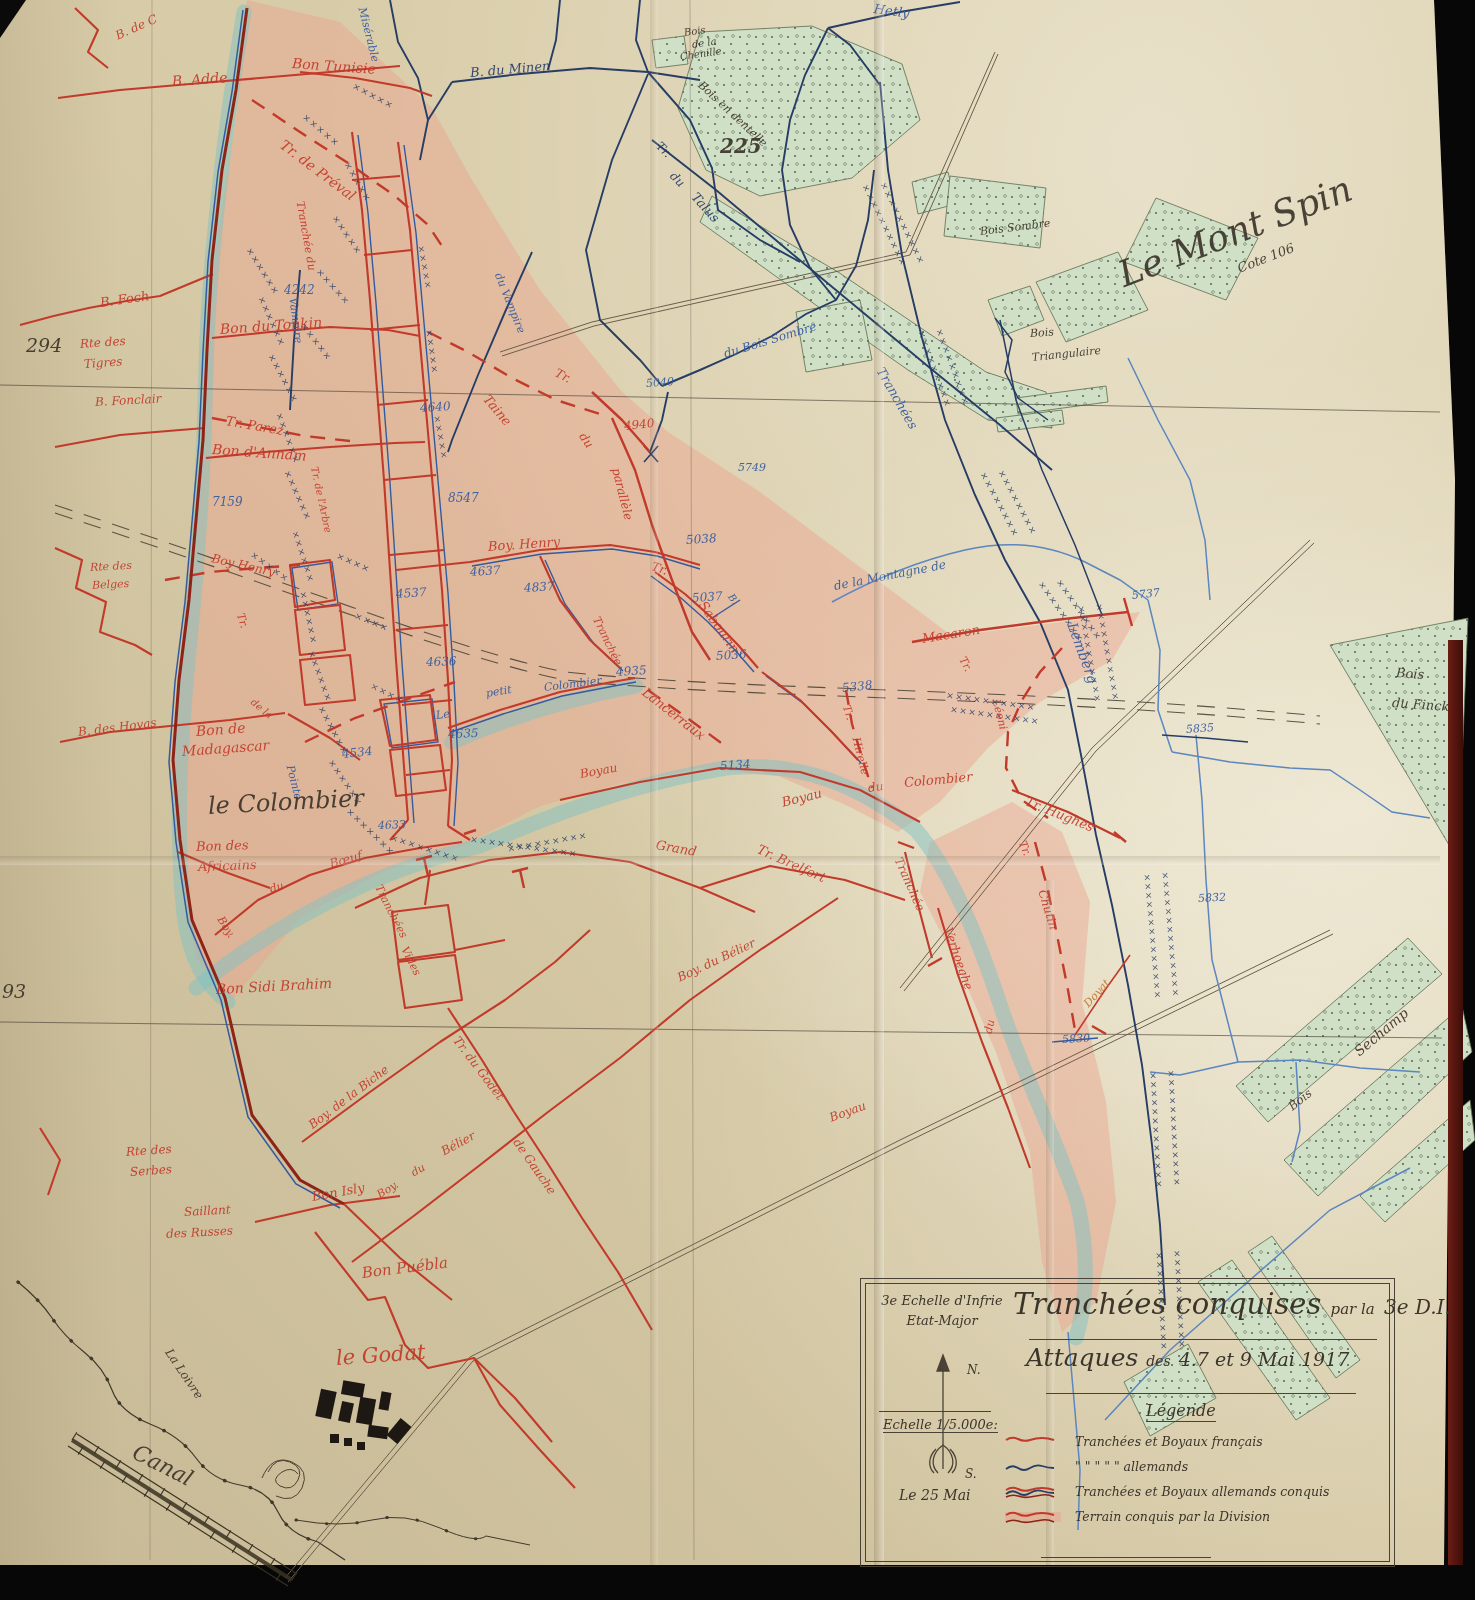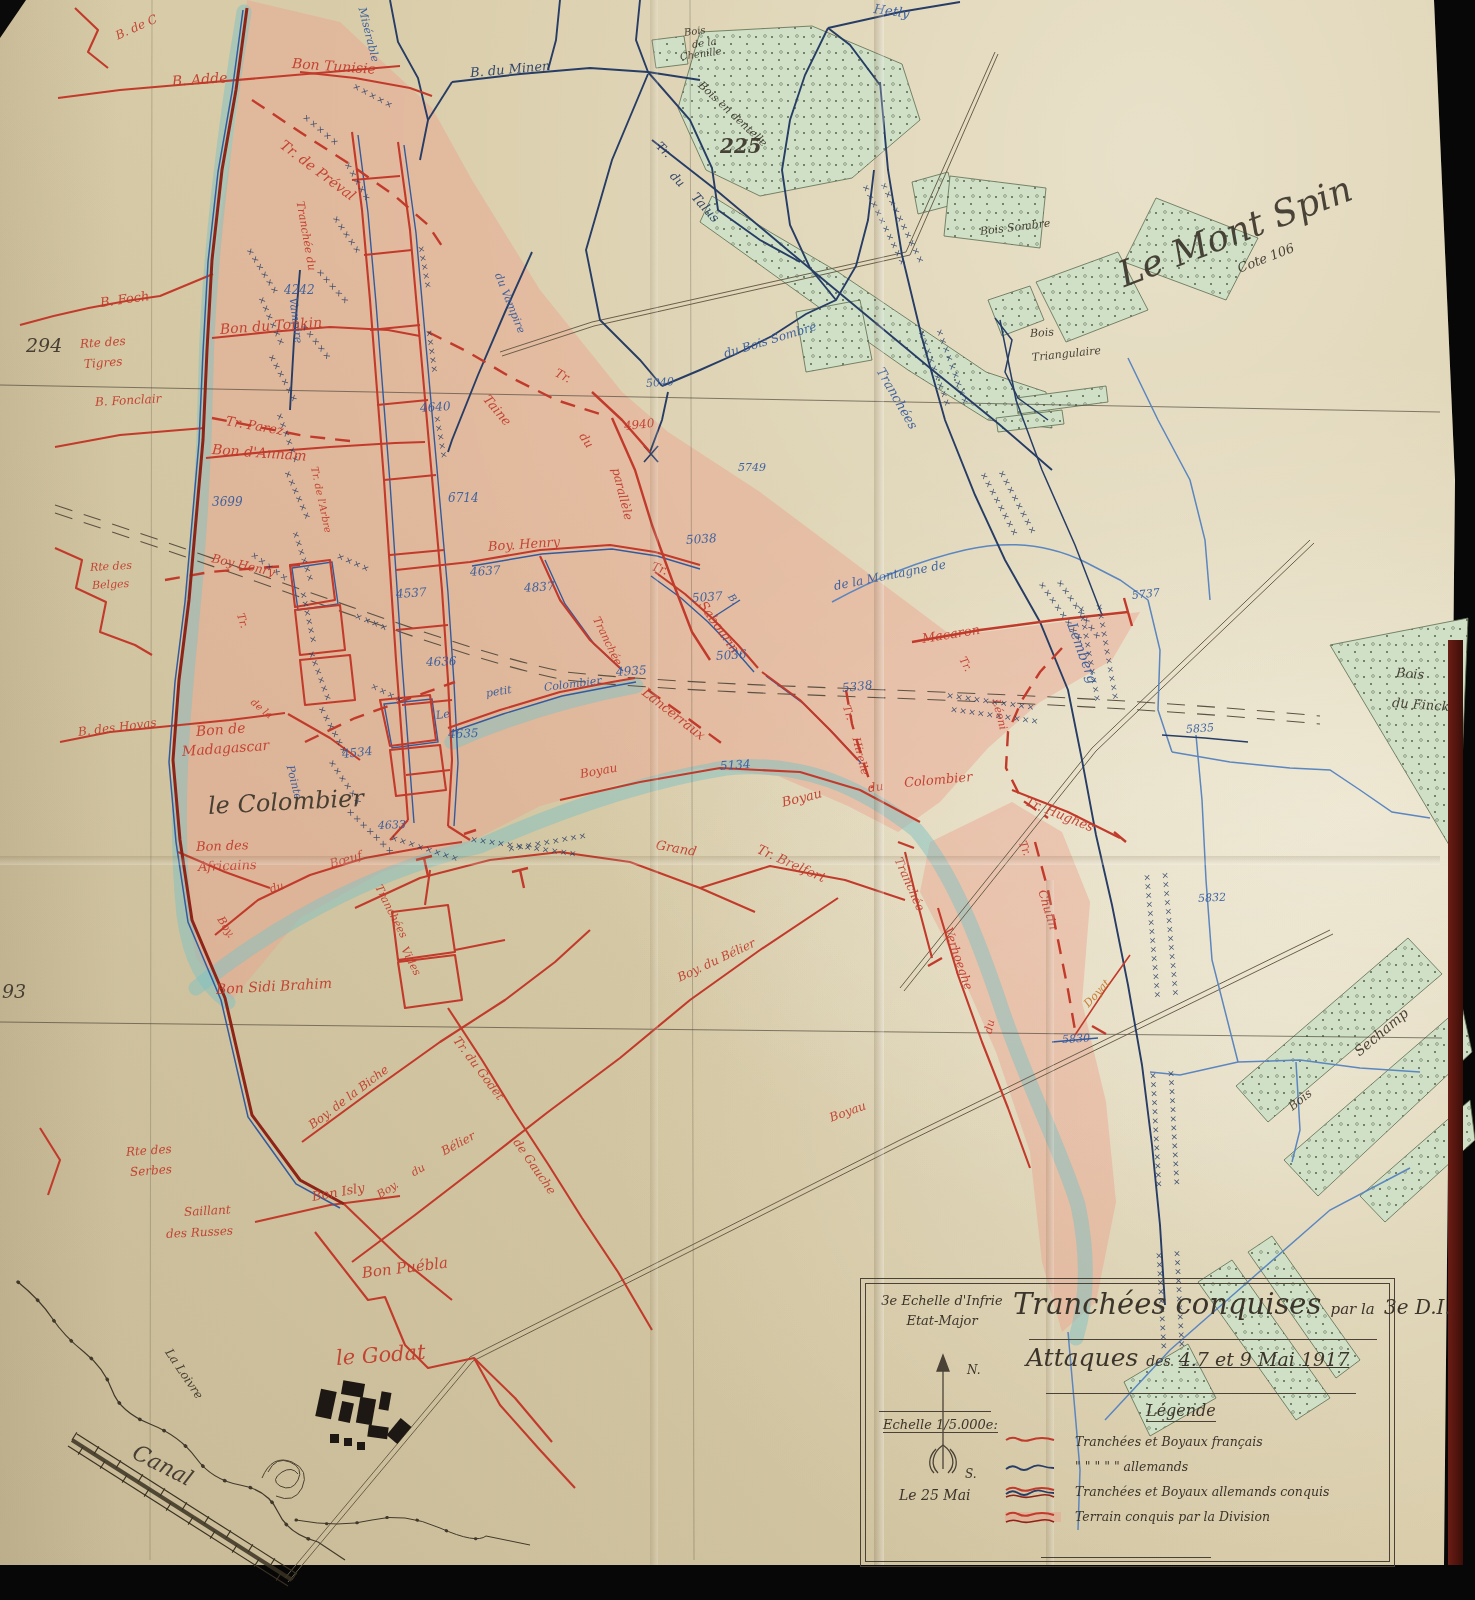--- a/index.html
+++ b/index.html
@@ -28,21 +28,21 @@
   .bold{font-weight:bold;}
   
   #tblock{position:absolute;left:860px;top:1278px;width:533px;height:287px;
     border:1.5px solid #4a4236;color:var(--ink);}
   #tblock .inner{position:absolute;inset:4px;border:1px solid #4a4236;}
   .tb{position:absolute;font-style:italic;color:var(--ink);white-space:nowrap;}
   #division{left:16px;top:12px;width:130px;text-align:center;font-size:13px;line-height:1.5;}
   #title-l1{left:152px;top:8px;font-size:29px;}
   #title-l1 .small{font-size:15px;} #title-l1 .unit{font-size:20px;}
   #title-l2{left:165px;top:64px;font-size:25px;}
-  #title-l2 .small{font-size:14px;} #title-l2 .dates{font-size:19px;text-decoration:underline;}
+  #title-l2 .small{font-size:14px;} #title-l2 .dates{font-size:19px;}
   .rule{position:absolute;background:#4a4236;height:1px;}
   #legend-title{left:285px;top:122px;font-size:16px;border-bottom:1px solid #4a4236;padding-bottom:1px;}
   #legend-rows{position:absolute;left:142px;top:150px;width:380px;}
   .lg-row{display:flex;align-items:center;height:25px;}
   .lg-sample{width:62px;height:16px;flex:0 0 62px;margin-right:10px;}
   .lg-label{font-style:italic;font-size:12.5px;color:var(--ink);}
   .lg-sample svg{display:block;}
   .s-teal,.s-pink,.s-red2,.s-blue{display:none;}
   .sample-french .s-red{display:inline;}
   .sample-german .s-blue{display:inline;} .sample-german .s-red{display:none;}
@@ -349,42 +349,42 @@
       <div class="lbl c-b" style="left: 498px; top: 268px; font-size: 11px; transform: rotate(68deg);">du Vampire</div>
       <div class="lbl c-r" style="left: 100px; top: 296px; font-size: 13px; transform: rotate(-8deg);">B. Foch</div>
       <div class="lbl c-r" style="left: 80px; top: 338px; font-size: 12px; transform: rotate(-4deg);">Rte des</div>
       <div class="lbl c-r" style="left: 84px; top: 358px; font-size: 12px; transform: rotate(-4deg);">Tigres</div>
       <div class="lbl c-k" style="left: 26px; top: 336px; font-size: 19px; transform: rotate(0deg); text-align: right;">294</div>
       <div class="lbl c-r" style="left: 95px; top: 396px; font-size: 12px; transform: rotate(-3deg);">B. Fonclair</div>
       <div class="lbl c-b" style="left: 252px; top: 284px; font-size: 12px; transform: rotate(0deg); margin-left: 32px;">4242</div>
       <div class="lbl c-r" style="left: 220px; top: 322px; font-size: 14px; transform: rotate(-4deg);">Bon du Tonkin</div>
       <div class="lbl c-r" style="left: 226px; top: 414px; font-size: 13px; transform: rotate(10deg);">Tr. Parez</div>
       <div class="lbl c-r" style="left: 212px; top: 442px; font-size: 14px; transform: rotate(4deg);">Bon d'Annam</div>
-      <div class="lbl c-b" style="left: 212px; top: 496px; font-size: 12px; transform: rotate(0deg);">3699</div>
+      <div class="lbl c-b" style="left: 212px; top: 496px; font-size: 12px; transform: rotate(0deg);">7159</div>
       <div class="lbl c-r" style="left: 90px; top: 562px; font-size: 11px; transform: rotate(-3deg);">Rte des</div>
       <div class="lbl c-r" style="left: 92px; top: 580px; font-size: 11px; transform: rotate(-3deg);">Belges</div>
       <div class="lbl c-r" style="left: 212px; top: 552px; font-size: 12px; transform: rotate(13deg);">Boy Henry</div>
       <div class="lbl c-r" style="left: 240px; top: 608px; font-size: 11px; transform: rotate(72deg);">Tr.</div>
       <div class="lbl c-r" style="left: 314px; top: 462px; font-size: 10px; transform: rotate(78deg);">Tr. de l'Arbre</div>
       <div class="lbl c-r" style="left: 78px; top: 726px; font-size: 12px; transform: rotate(-7deg);">B. des Hovas</div>
       <div class="lbl c-r" style="left: 196px; top: 724px; font-size: 14px; transform: rotate(-4deg);">Bon de</div>
       <div class="lbl c-r" style="left: 182px; top: 744px; font-size: 14px; transform: rotate(-4deg);">Madagascar</div>
       <div class="lbl c-r" style="left: 252px; top: 696px; font-size: 10px; transform: rotate(40deg);">de la</div>
       <div class="lbl c-b" style="left: 290px; top: 760px; font-size: 11px; transform: rotate(76deg);">Pointe</div>
       <div class="lbl c-b" style="left: 342px; top: 748px; font-size: 12px; transform: rotate(-6deg);">4534</div>
       <div class="lbl c-k" style="left: 208px; top: 794px; font-size: 24px; transform: rotate(-3deg);">le Colombier</div>
       <div class="lbl c-r" style="left: 196px; top: 840px; font-size: 13px; transform: rotate(-2deg);">Bon des</div>
       <div class="lbl c-r" style="left: 198px; top: 860px; font-size: 13px; transform: rotate(-2deg);">Africains</div>
       <div class="lbl c-r" style="left: 220px; top: 912px; font-size: 11px; transform: rotate(58deg);">Boy.</div>
       <div class="lbl c-r" style="left: 270px; top: 884px; font-size: 11px; transform: rotate(-18deg);">du</div>
       <div class="lbl c-r" style="left: 330px; top: 858px; font-size: 12px; transform: rotate(-16deg);">Bœuf</div>
       <div class="lbl c-r" style="left: 216px; top: 982px; font-size: 14px; transform: rotate(-3deg);">Bon Sidi Brahim</div>
       <div class="lbl c-k" style="left: 2px; top: 982px; font-size: 19px; transform: rotate(0deg);">93</div>
       <div class="lbl c-b" style="left: 420px; top: 402px; font-size: 12px; transform: rotate(-4deg);">4640</div>
-      <div class="lbl c-b" style="left: 448px; top: 492px; font-size: 12px; transform: rotate(0deg);">6714</div>
+      <div class="lbl c-b" style="left: 448px; top: 492px; font-size: 12px; transform: rotate(0deg);">8547</div>
       <div class="lbl c-r" style="left: 488px; top: 540px; font-size: 13px; transform: rotate(-4deg);">Boy. Henry</div>
       <div class="lbl c-b" style="left: 470px; top: 566px; font-size: 12px; transform: rotate(-4deg);">4637</div>
       <div class="lbl c-b" style="left: 524px; top: 582px; font-size: 12px; transform: rotate(-4deg);">4837</div>
       <div class="lbl c-b" style="left: 396px; top: 588px; font-size: 12px; transform: rotate(-4deg);">4537</div>
       <div class="lbl c-b" style="left: 426px; top: 656px; font-size: 12px; transform: rotate(-2deg);">4636</div>
       <div class="lbl c-b" style="left: 436px; top: 710px; font-size: 11px; transform: rotate(-8deg);">Le</div>
       <div class="lbl c-b" style="left: 486px; top: 688px; font-size: 11px; transform: rotate(-9deg);">petit</div>
       <div class="lbl c-b" style="left: 544px; top: 682px; font-size: 11px; transform: rotate(-7deg);">Colombier</div>
       <div class="lbl c-b" style="left: 448px; top: 728px; font-size: 12px; transform: rotate(-2deg);">4635</div>
       <div class="lbl c-b" style="left: 378px; top: 820px; font-size: 11px; transform: rotate(-2deg);">4633</div>

